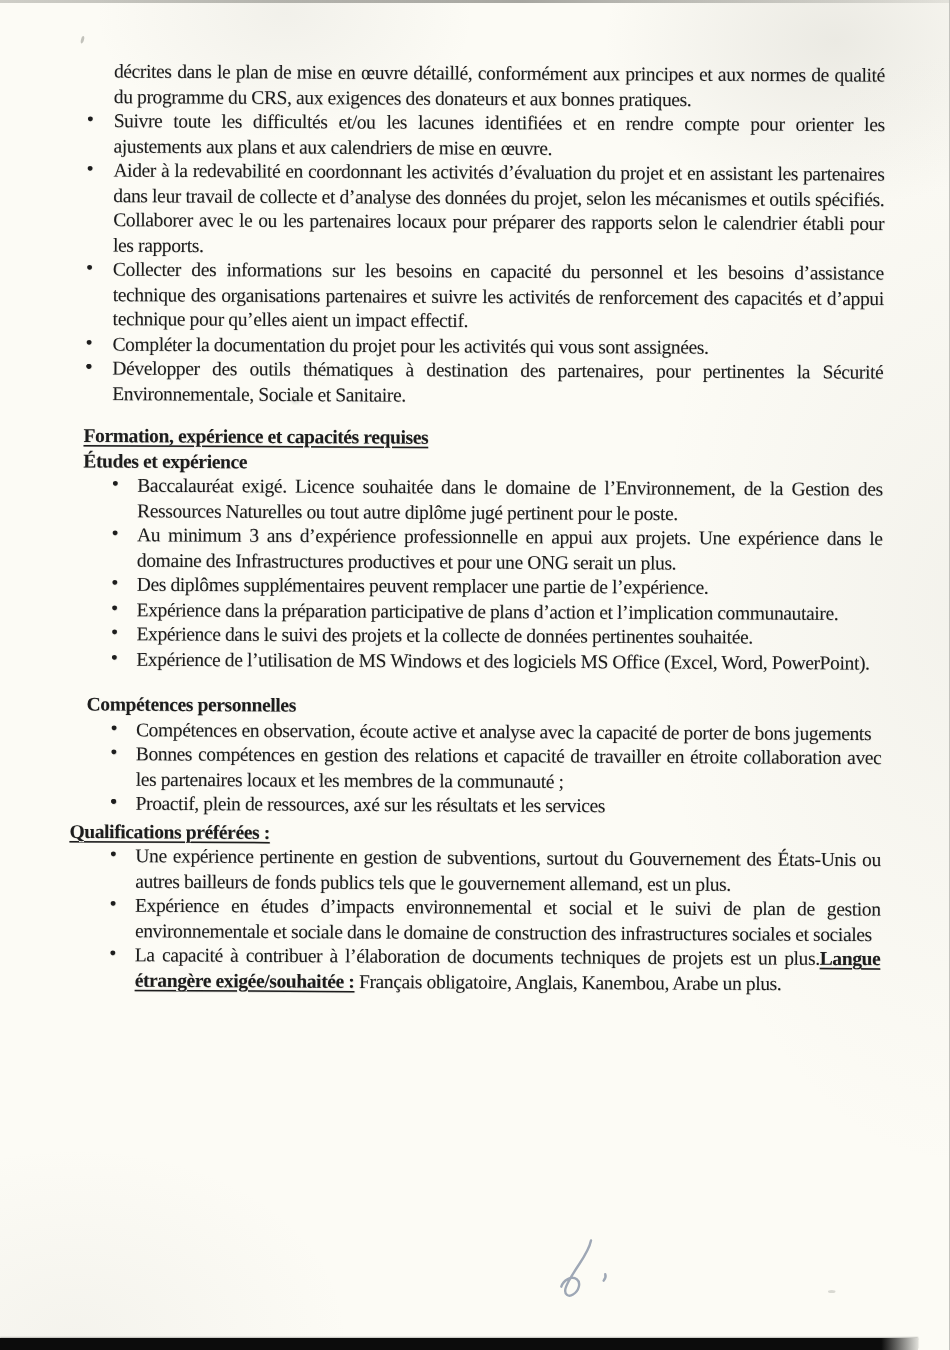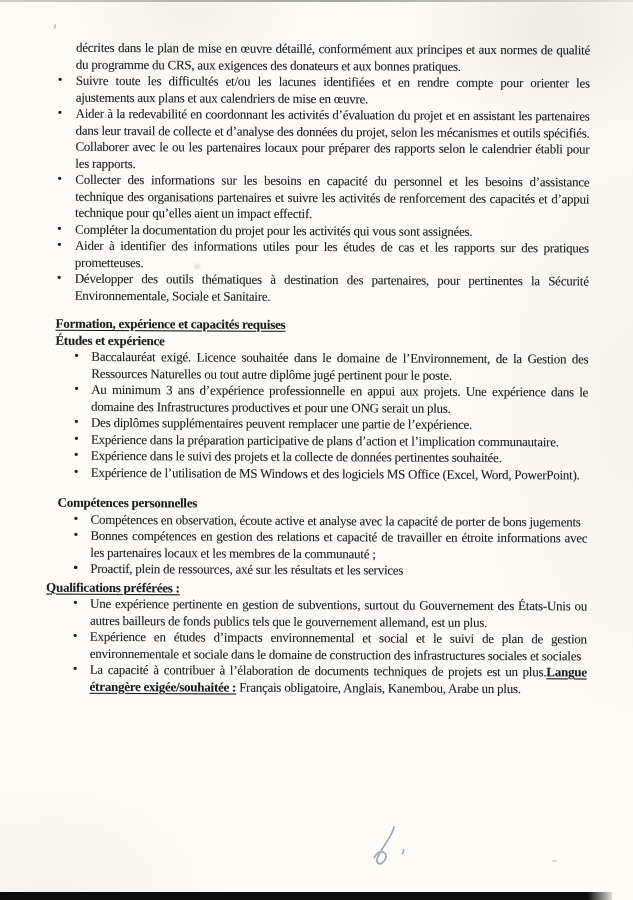--- a/index.html
+++ b/index.html
@@ -62,41 +62,41 @@
   <div class="speck s4"></div>
 
   <div class="content">
     <p class="cont">décrites dans le plan de mise en œuvre détaillé, conformément aux principes et aux normes de qualité du programme du CRS, aux exigences des donateurs et aux bonnes pratiques.</p>
 
     <ul class="l1">
       <li><span class="b">•</span><span>Suivre toute les difficultés et/ou les lacunes identifiées et en rendre compte pour orienter les ajustements aux plans et aux calendriers de mise en œuvre.</span></li>
       <li><span class="b">•</span><span>Aider à la redevabilité en coordonnant les activités d’évaluation du projet et en assistant les partenaires dans leur travail de collecte et d’analyse des données du projet, selon les mécanismes et outils spécifiés. Collaborer avec le ou les partenaires locaux pour préparer des rapports selon le calendrier établi pour les rapports.</span></li>
       <li><span class="b">•</span><span>Collecter des informations sur les besoins en capacité du personnel et les besoins d’assistance technique des organisations partenaires et suivre les activités de renforcement des capacités et d’appui technique pour qu’elles aient un impact effectif.</span></li>
       <li><span class="b">•</span><span>Compléter la documentation du projet pour les activités qui vous sont assignées.</span></li>
-      <li><span class="b">•</span><span>Aider à identifier des informations utiles pour les études de cas et les rapports sur des pratiques prometteuses.</span></li>
+      <li><span class="b">•</span></li>
       <li><span class="b">•</span><span>Développer des outils thématiques à destination des partenaires, pour pertinentes la Sécurité Environnementale, Sociale et Sanitaire.</span></li>
     </ul>
 
     <h2 class="h-underline h-formation">Formation, expérience et capacités requises</h2>
     <h3 class="h-etudes">Études et expérience</h3>
 
     <ul class="l2">
       <li><span class="b">•</span><span>Baccalauréat exigé. Licence souhaitée dans le domaine de l’Environnement, de la Gestion des Ressources Naturelles ou tout autre diplôme jugé pertinent pour le poste.</span></li>
       <li><span class="b">•</span><span>Au minimum 3 ans d’expérience professionnelle en appui aux projets. Une expérience dans le domaine des Infrastructures productives et pour une ONG serait un plus.</span></li>
       <li><span class="b">•</span><span>Des diplômes supplémentaires peuvent remplacer une partie de l’expérience.</span></li>
       <li><span class="b">•</span><span>Expérience dans la préparation participative de plans d’action et l’implication communautaire.</span></li>
       <li><span class="b">•</span><span>Expérience dans le suivi des projets et la collecte de données pertinentes souhaitée.</span></li>
       <li><span class="b">•</span><span>Expérience de l’utilisation de MS Windows et des logiciels MS Office (Excel, Word, PowerPoint).</span></li>
     </ul>
 
     <h3 class="h-competences">Compétences personnelles</h3>
 
     <ul class="l2">
       <li><span class="b">•</span><span>Compétences en observation, écoute active et analyse avec la capacité de porter de bons jugements</span></li>
-      <li><span class="b">•</span><span>Bonnes compétences en gestion des relations et capacité de travailler en étroite informations avec les partenaires locaux et les membres de la communauté ;</span></li>
+      <li><span class="b">•</span><span>Bonnes compétences en gestion des relations et capacité de travailler en étroite collaboration avec les partenaires locaux et les membres de la communauté ;</span></li>
       <li><span class="b">•</span></li>
       <li><span class="b">•</span><span>Proactif, plein de ressources, axé sur les résultats et les services</span></li>
     </ul>
 
     <h2 class="h-underline h-qualifications">Qualifications préférées :</h2>
 
     <ul class="l2">
       <li><span class="b">•</span><span>Une expérience pertinente en gestion de subventions, surtout du Gouvernement des États-Unis ou autres bailleurs de fonds publics tels que le gouvernement allemand, est un plus.</span></li>
       <li><span class="b">•</span><span>Expérience en études d’impacts environnemental et social et le suivi de plan de gestion environnementale et sociale dans le domaine de construction des infrastructures sociales et sociales</span></li>
       <li><span class="b">•</span><span><span>La capacité à contribuer à l’élaboration de documents techniques de projets est un plus.</span><span class="inline-ul">Langue étrangère exigée/souhaitée :</span><span> Français obligatoire, Anglais, Kanembou, Arabe un plus.</span></span></li>

